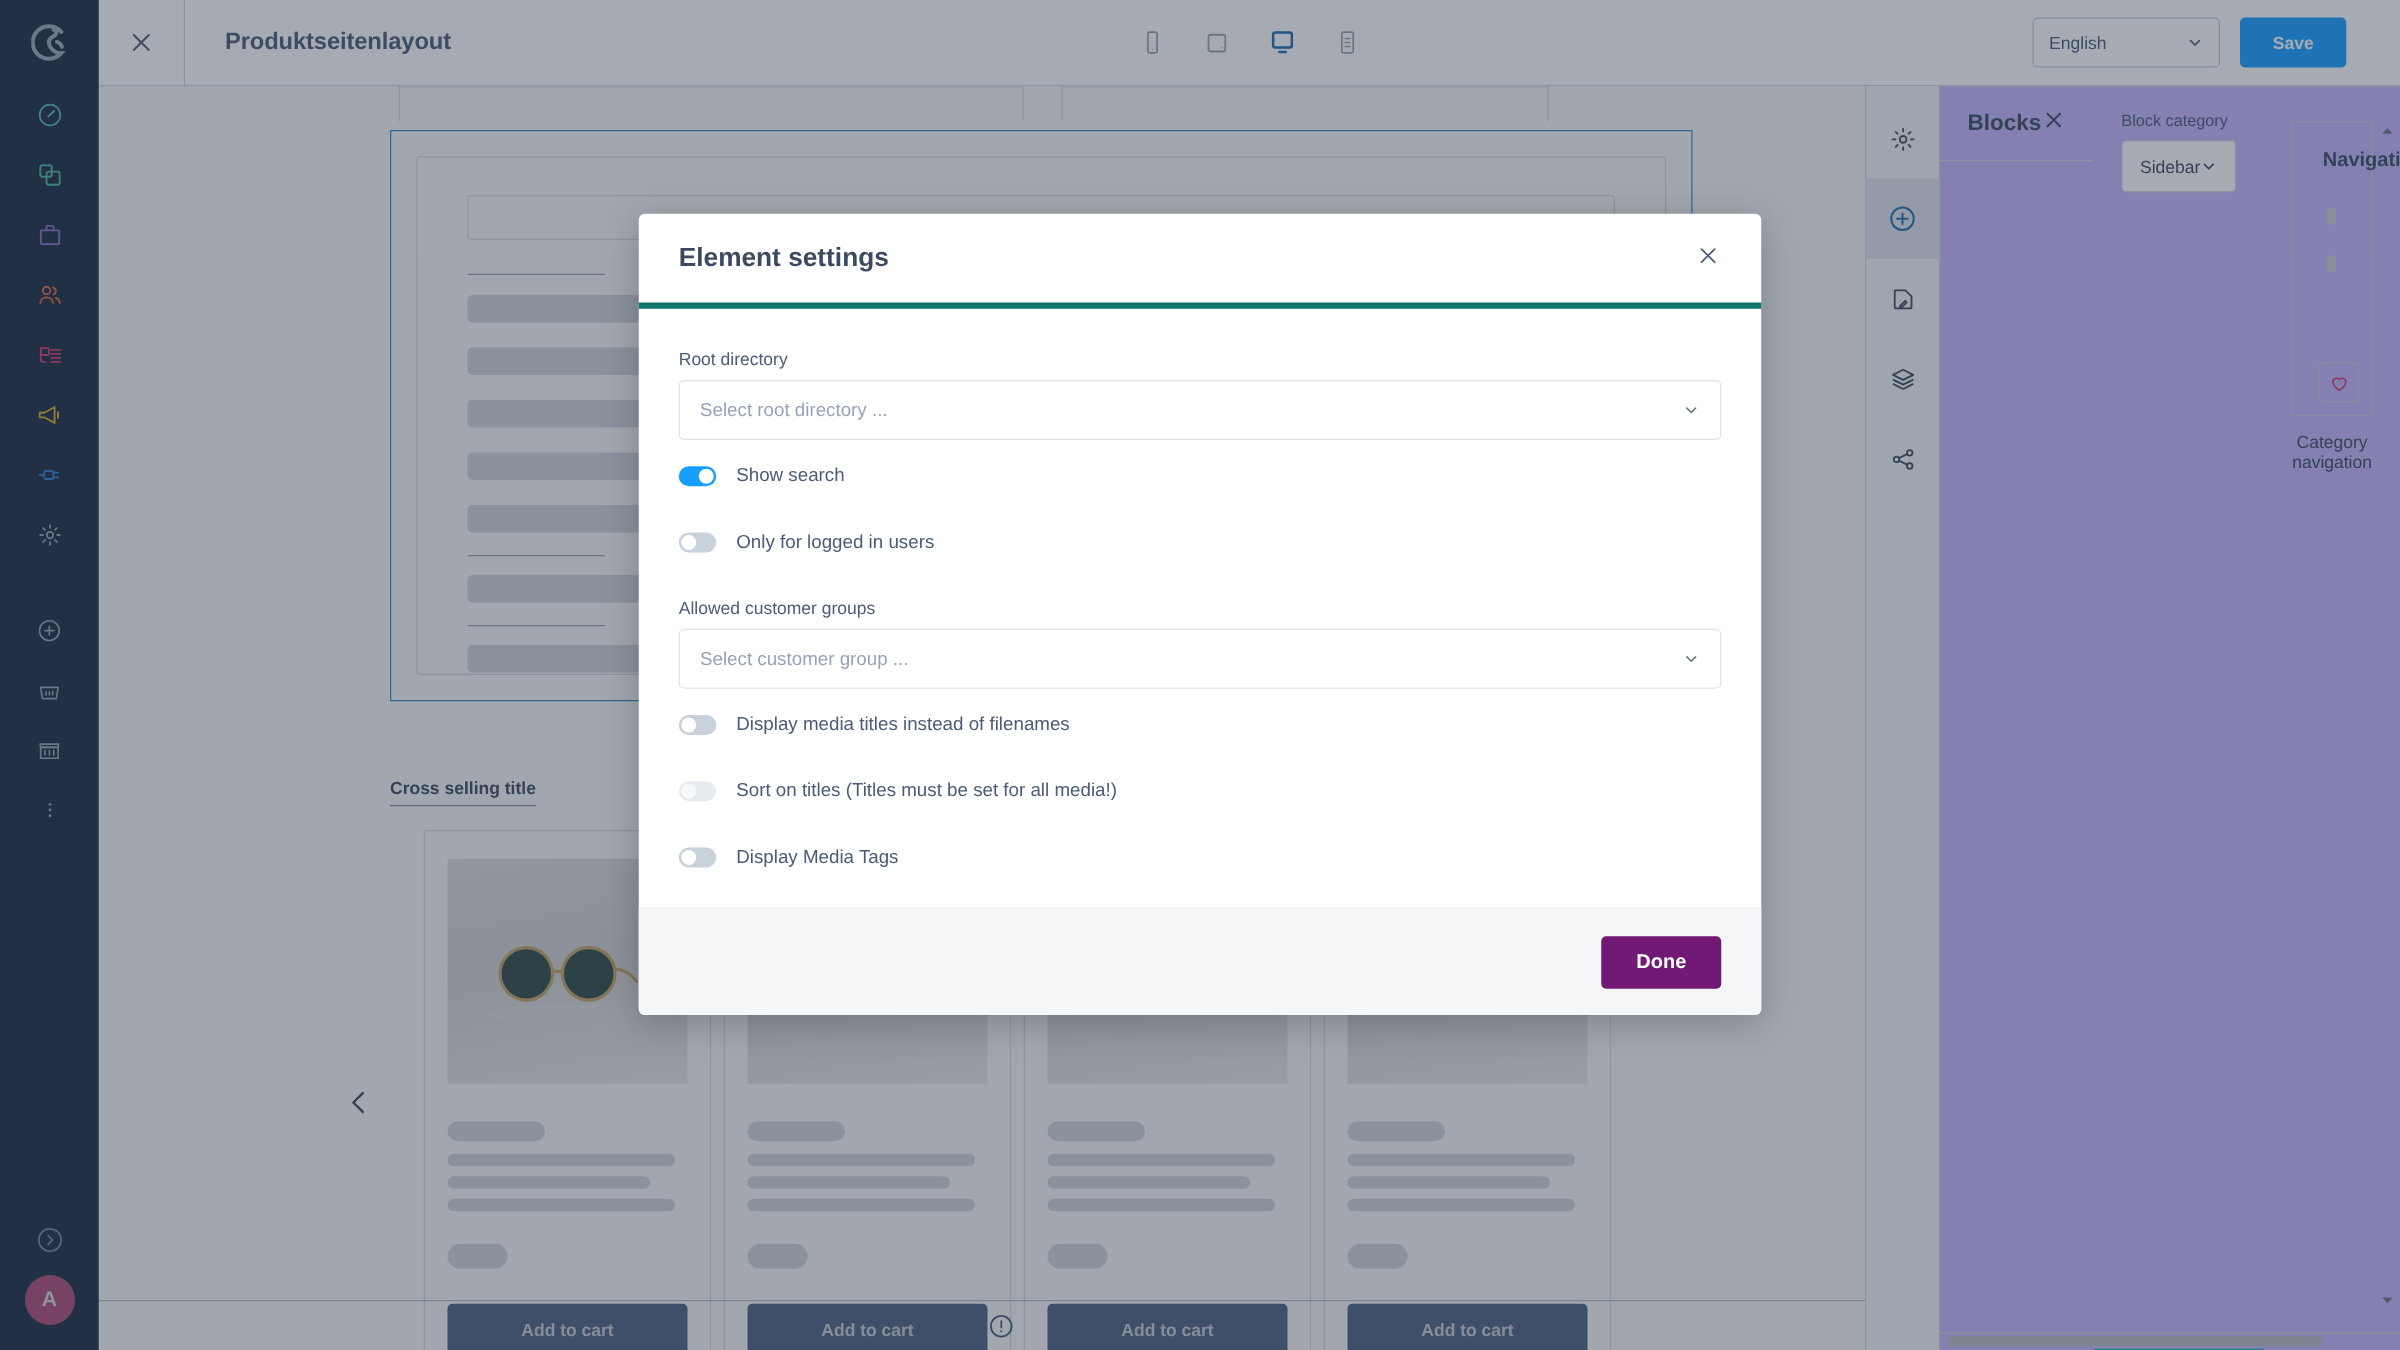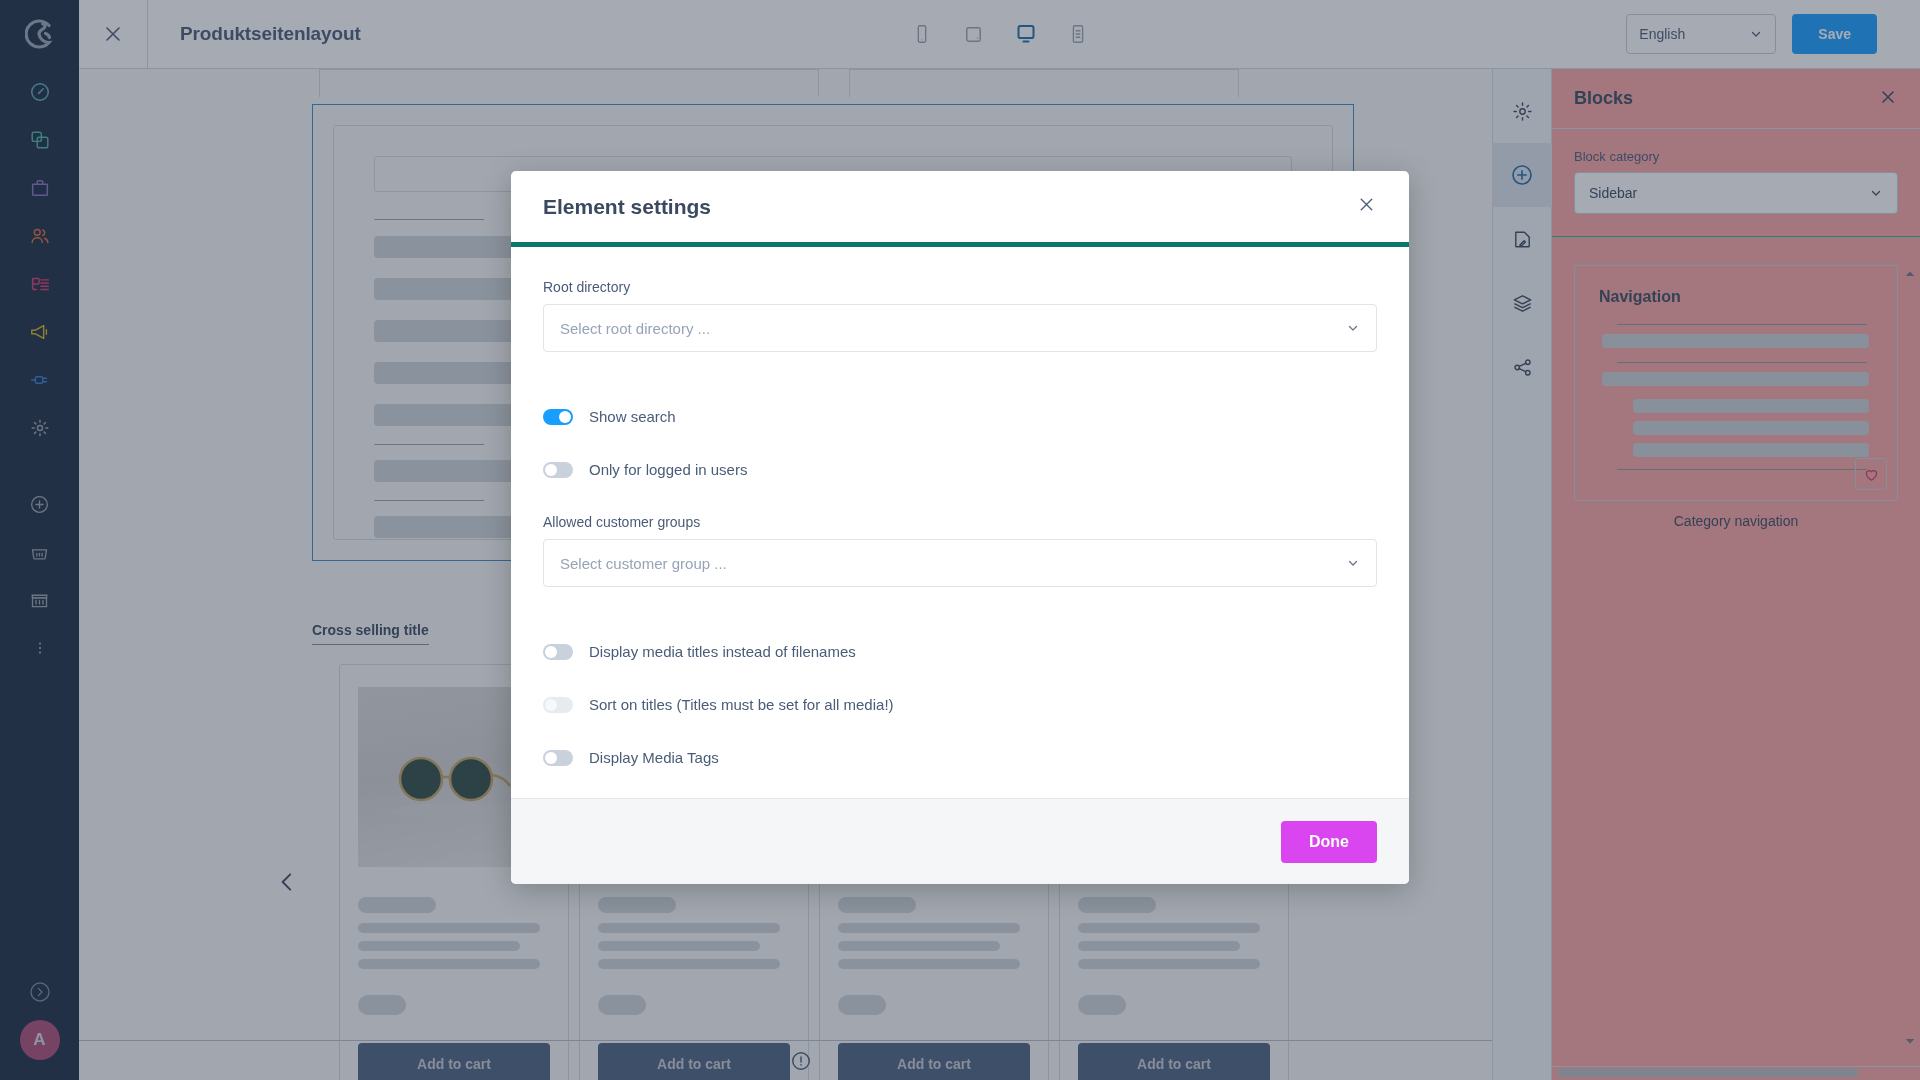--- a/index.html
+++ b/index.html
@@ -140,21 +140,21 @@
   .right-icons {
     position: absolute; right: 368px; top: 69px; bottom: 0; width: 60px;
     background: #f3f5f7; border-left: 1px solid #d1d9e0; border-right: 1px solid #d1d9e0;
     display:flex; flex-direction: column; align-items:center; padding-top: 10px;
     z-index: 9;
   }
   .ricon { width: 60px; height: 64px; display:flex; align-items:center; justify-content:center; cursor:pointer; }
   .ricon.active { background: #dde4ea; }
   .right-panel {
     position: absolute; right: 0; top: 69px; bottom: 0; width: 368px;
-    background: #fca5a5; display: flex; flex-direction: column; z-index: 9;
+    background: #c4b5fd; display: flex; z-index: 9;
   }
   .rp-header {
     height: 60px; display:flex; align-items:center; justify-content:space-between;
     padding: 0 22px; border-bottom: 1px solid #d1d9e0;
   }
   .rp-title { font-size: 18px; font-weight: bold; color: #3b4a60; }
   .rp-close { cursor:pointer; }
   .rp-category { padding: 20px 22px 22px; border-bottom: 1px solid #14b8a6; }
   .rp-label { font-size: 13px; color: #4a5c78; margin-bottom: 8px; }
   .rp-select {
@@ -199,42 +199,42 @@
   }
   .modal-title { font-size: 21px; font-weight: bold; color: #3b4a60; }
   .modal-x { cursor: pointer; color: #4a5c78; }
   .modal-body { padding: 32px 32px 24px; }
   .field-label { font-size: 14px; color: #4a5c78; margin-bottom: 9px; }
   .field-select {
     height: 48px; border: 1px solid #dfe4e9; border-radius: 4px;
     display:flex; align-items:center; justify-content: space-between;
     padding: 0 16px; font-size: 15px; color: #97a3b6; cursor: pointer; background:#fff;
   }
-  .field-group { margin-bottom: 56px; }
+  .field-group { margin-bottom: 20px; }
   .switch-row { display:flex; align-items:center; gap: 16px; margin-bottom: 36px; }
   .switch {
     width: 30px; height: 16px; border-radius: 8px; background: #c8d1dc;
     position: relative; flex: none; cursor: pointer;
   }
   .switch .knob {
     position:absolute; top: 2px; left: 2px; width: 12px; height: 12px;
     border-radius: 50%; background: #ffffff;
   }
   .switch.on { background: #189eff; }
   .switch.on .knob { left: 16px; }
   .switch.disabled { background: #dfe5ec; opacity: 0.75; cursor: default; }
   .switch.disabled .knob { background: #f4f6f9; }
   .switch-label { font-size: 15px; color: #4a5c78; }
   .modal-foot {
     height: 86px; background: #f4f6f8; border-top: 1px solid #e2e6ea;
     border-bottom-left-radius: 5px; border-bottom-right-radius: 5px;
     display:flex; align-items:center; justify-content:flex-end; padding-right: 32px;
   }
   .done-btn {
-    height: 42px; padding: 0 28px; background: #d946ef; color: #fff;
+    height: 42px; padding: 0 28px; background: #701a75; color: #fff;
     border: none; border-radius: 4px; font-size: 16px; font-weight: bold; cursor:pointer;
     font-family: "Liberation Sans", sans-serif;
   }
 </style>
 </head>
 <body>
 
 <div class="app-root">
 
   <div class="leftnav">

